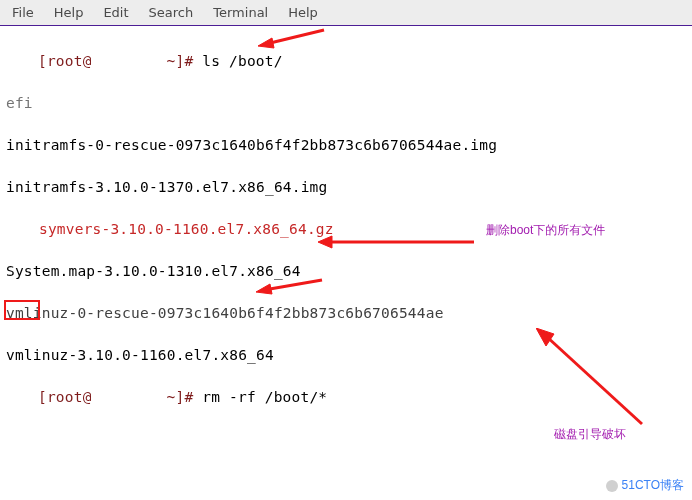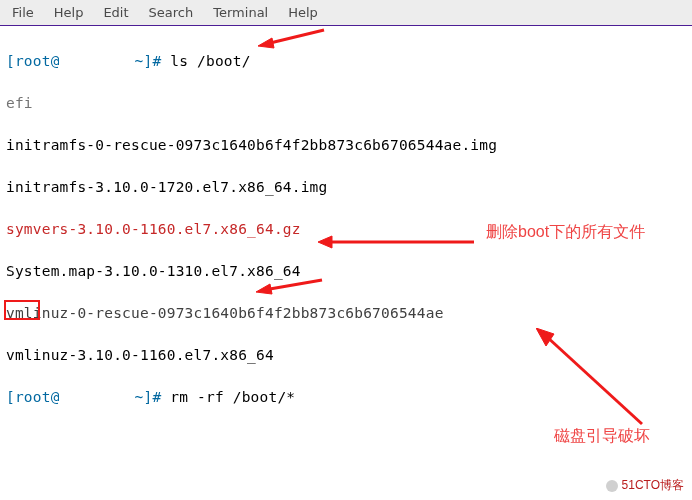--- a/index.html
+++ b/index.html
@@ -26,60 +26,60 @@
 
 .terminal {
   padding: 4px 6px;
   line-height: 1.45;
   white-space: pre;
   font-size: 14.5px;
   letter-spacing: 0.2px;
 }
 .line { display: block; white-space: pre; }
 
-.prompt { color: #0369a1; }
+.prompt { color: #7f1d1d; margin-left: 32px; }
 .censored {
   display: inline-block;
   width: 66px;
   height: 14px;
   background: #fff;
   vertical-align: -2px;
   box-shadow: 0 0 0 1px #fff;
 }
 .blue { color: #737373; }
-.red  { color: #c62828; }
+.red  { color: #c62828; margin-left: 33px; }
 .green{ color: #404040; }
 
 .arrow { position: absolute; pointer-events: none; }
 .arrow line, .arrow polygon { stroke: #ef1a1a; fill: #ef1a1a; }
 
 .box-efi {
   position: absolute;
   border: 2px solid #ef1a1a;
   width: 36px;
   height: 20px;
   pointer-events: none;
 }
 
 .annot {
   position: absolute;
-  color: #ef4444;
+  color: #a21caf;
   font-family: "Microsoft YaHei", "PingFang SC", sans-serif;
-  font-size: 16px;
+  font-size: 12px;
   font-weight: 500;
   pointer-events: none;
 }
 
 .watermark {
   position: absolute;
   right: 8px;
   bottom: 6px;
   font-family: Arial, sans-serif;
   font-size: 12px;
-  color: #b91c1c;
+  color: #3b82f6;
   display: flex;
   align-items: center;
   gap: 4px;
 }
 .watermark .dot {
   width: 12px; height: 12px; border-radius: 50%;
   background: #d0d0d0;
 }
 </style>
 </head>
@@ -91,21 +91,21 @@
   <span class="menu-item">Edit</span>
   <span class="menu-item">Search</span>
   <span class="menu-item">Terminal</span>
   <span class="menu-item">Help</span>
 </div>
 
 <div class="terminal">
 <span class="line"><span class="prompt"><span>[root@</span><span class="censored"></span><span> ~]# </span></span><span>ls /boot/</span></span>
 <span class="line blue">efi</span>
 <span class="line">initramfs-0-rescue-0973c1640b6f4f2bb873c6b6706544ae.img</span>
-<span class="line">initramfs-3.10.0-1720.el7.x86_64.img</span>
+<span class="line">initramfs-3.10.0-1370.el7.x86_64.img</span>
 <span class="line red">symvers-3.10.0-1160.el7.x86_64.gz</span>
 <span class="line">System.map-3.10.0-1310.el7.x86_64</span>
 <span class="line green">vmlinuz-0-rescue-0973c1640b6f4f2bb873c6b6706544ae</span>
 <span class="line">vmlinuz-3.10.0-1160.el7.x86_64</span>
 <span class="line"><span class="prompt"><span>[root@</span><span class="censored"></span><span> ~]# </span></span><span>rm -rf /boot/*</span></span>
 
 
 
 
 

